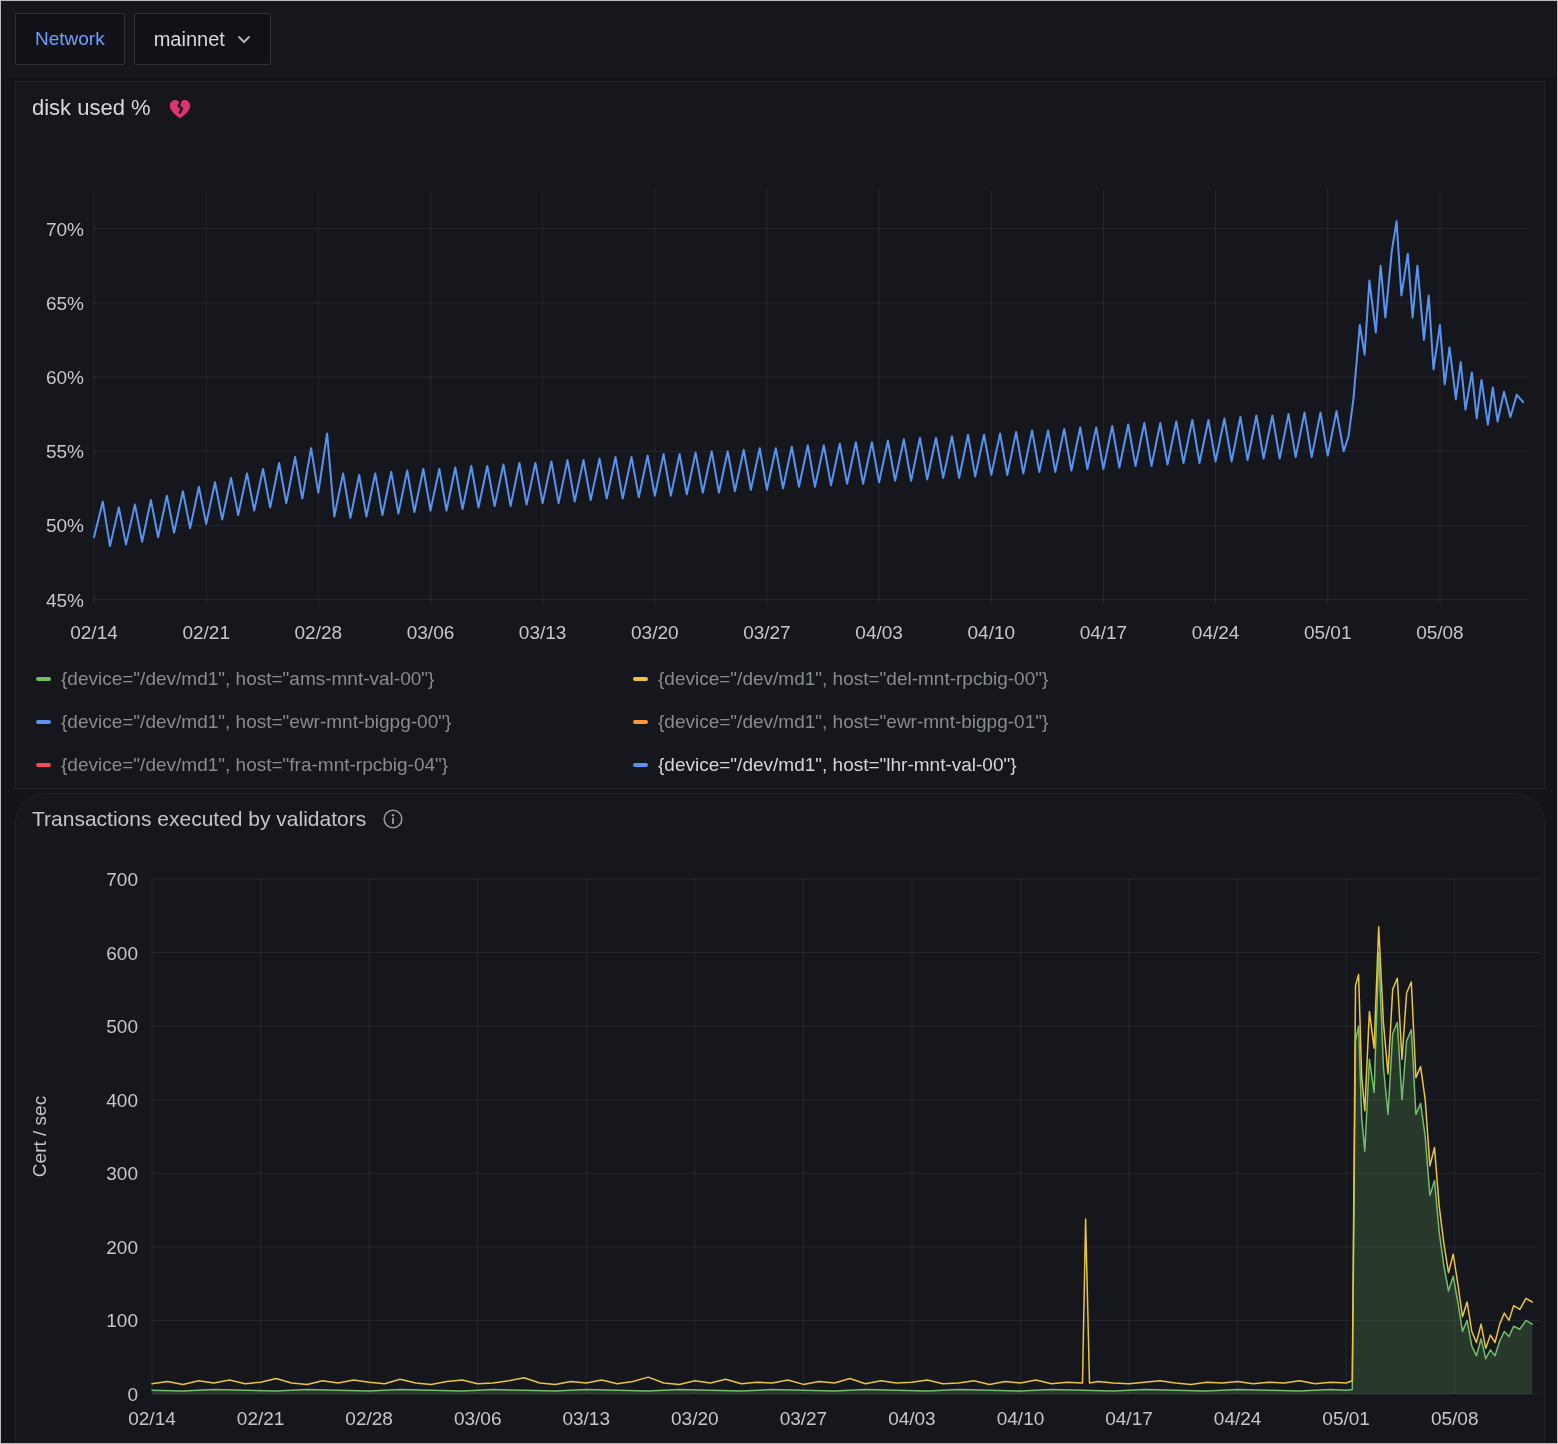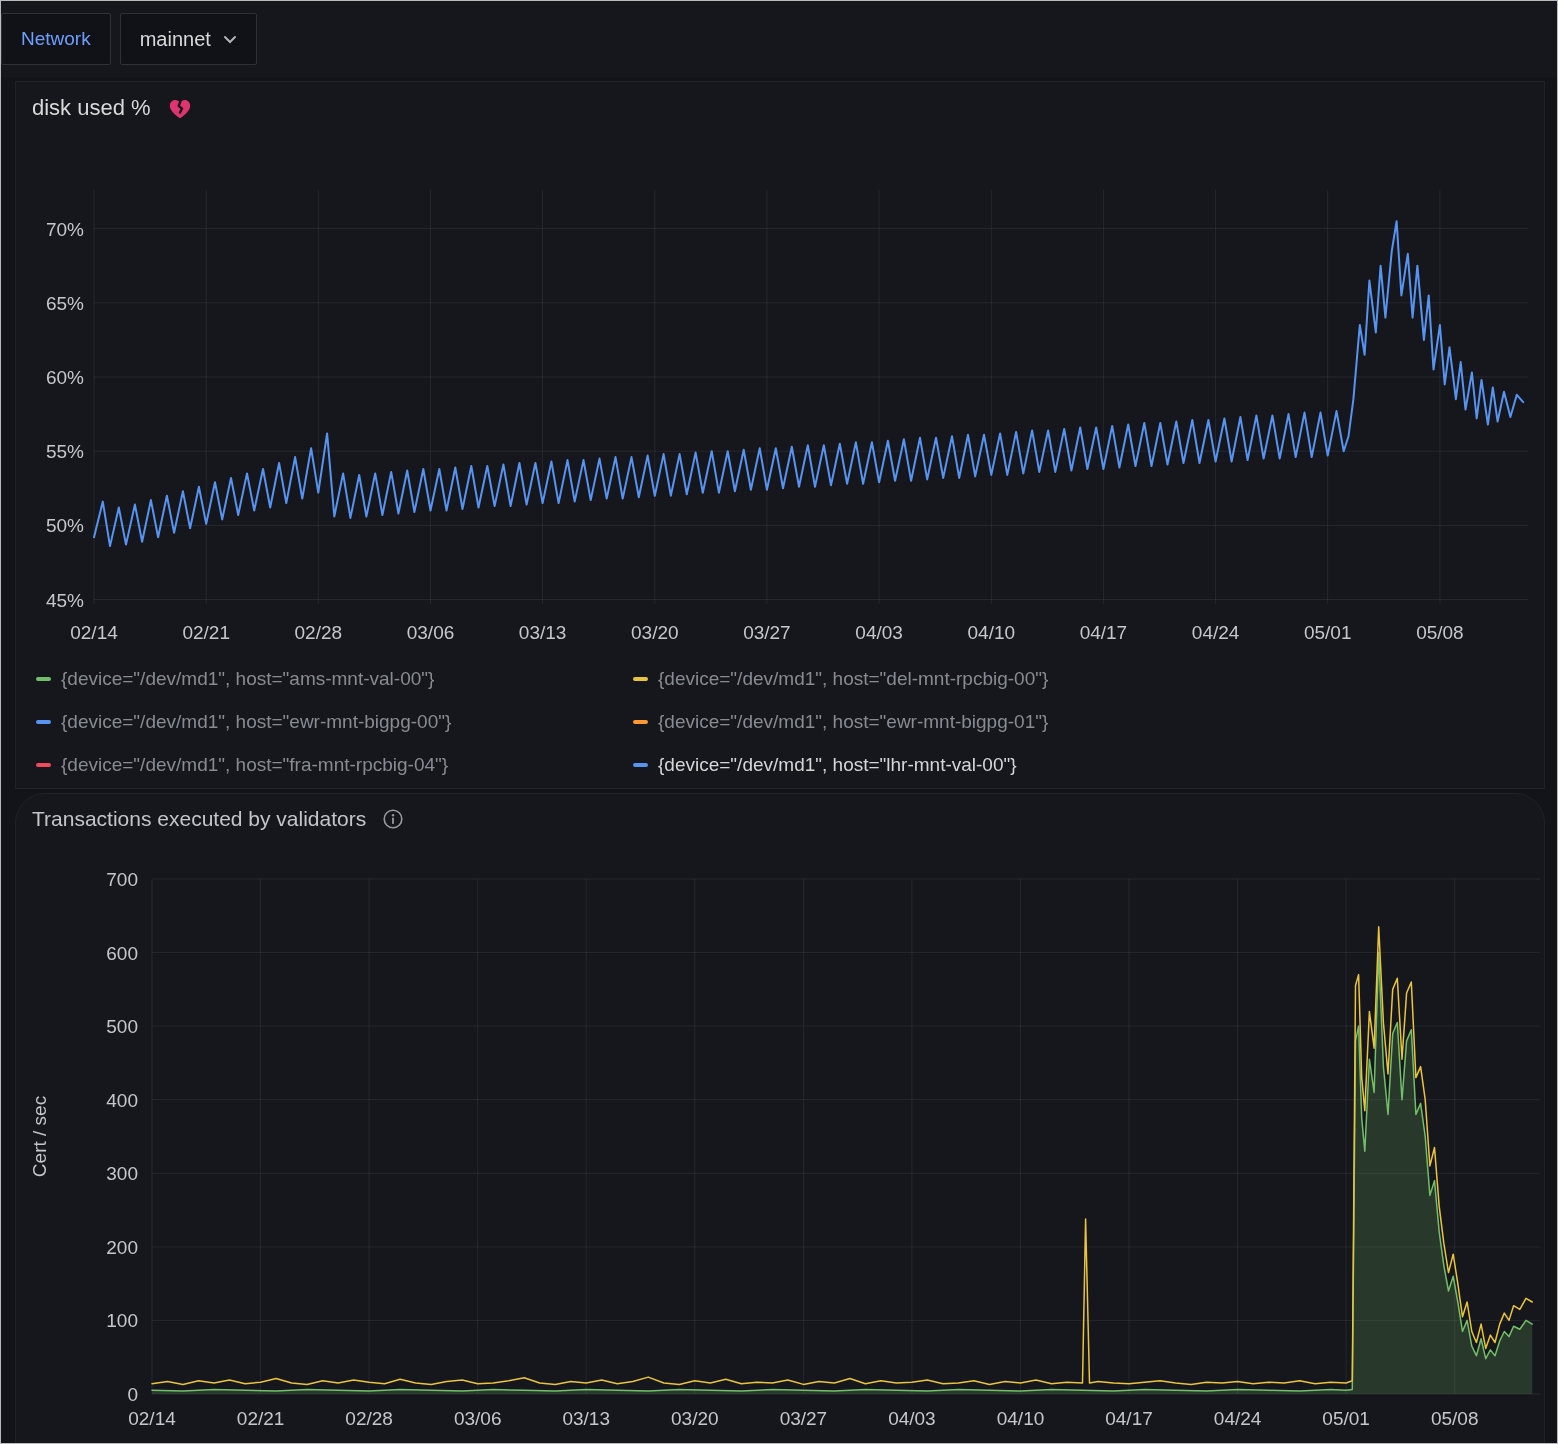--- a/index.html
+++ b/index.html
@@ -3,21 +3,21 @@
 <meta charset="utf-8">
 <style>
   html,body{margin:0;padding:0;}
   body{
     width:1558px;height:1444px;position:relative;overflow:hidden;
     background:#131419;border:1px solid #b9babc;box-sizing:border-box;
     font-family:"Liberation Sans","DejaVu Sans",sans-serif;
   }
   .topbar{
     position:absolute;top:0;left:0;right:0;height:76px;background:#16171d;
-    display:flex;align-items:center;gap:9px;box-sizing:border-box;
+    display:flex;align-items:center;padding-left:14px;gap:9px;box-sizing:border-box;
   }
   .var-box{
     height:52px;display:flex;align-items:center;padding:0 19px;
     background:#111217;border:1px solid #2e3238;border-radius:2px;box-sizing:border-box;
   }
   .var-label{color:#6e9fff;font-size:19px;font-weight:500;}
   .var-value{color:#d8d9da;font-size:20px;gap:12px;}
   .panel{
     position:absolute;left:14px;width:1530px;background:#16171c;
     border:1px solid #202227;box-sizing:border-box;

